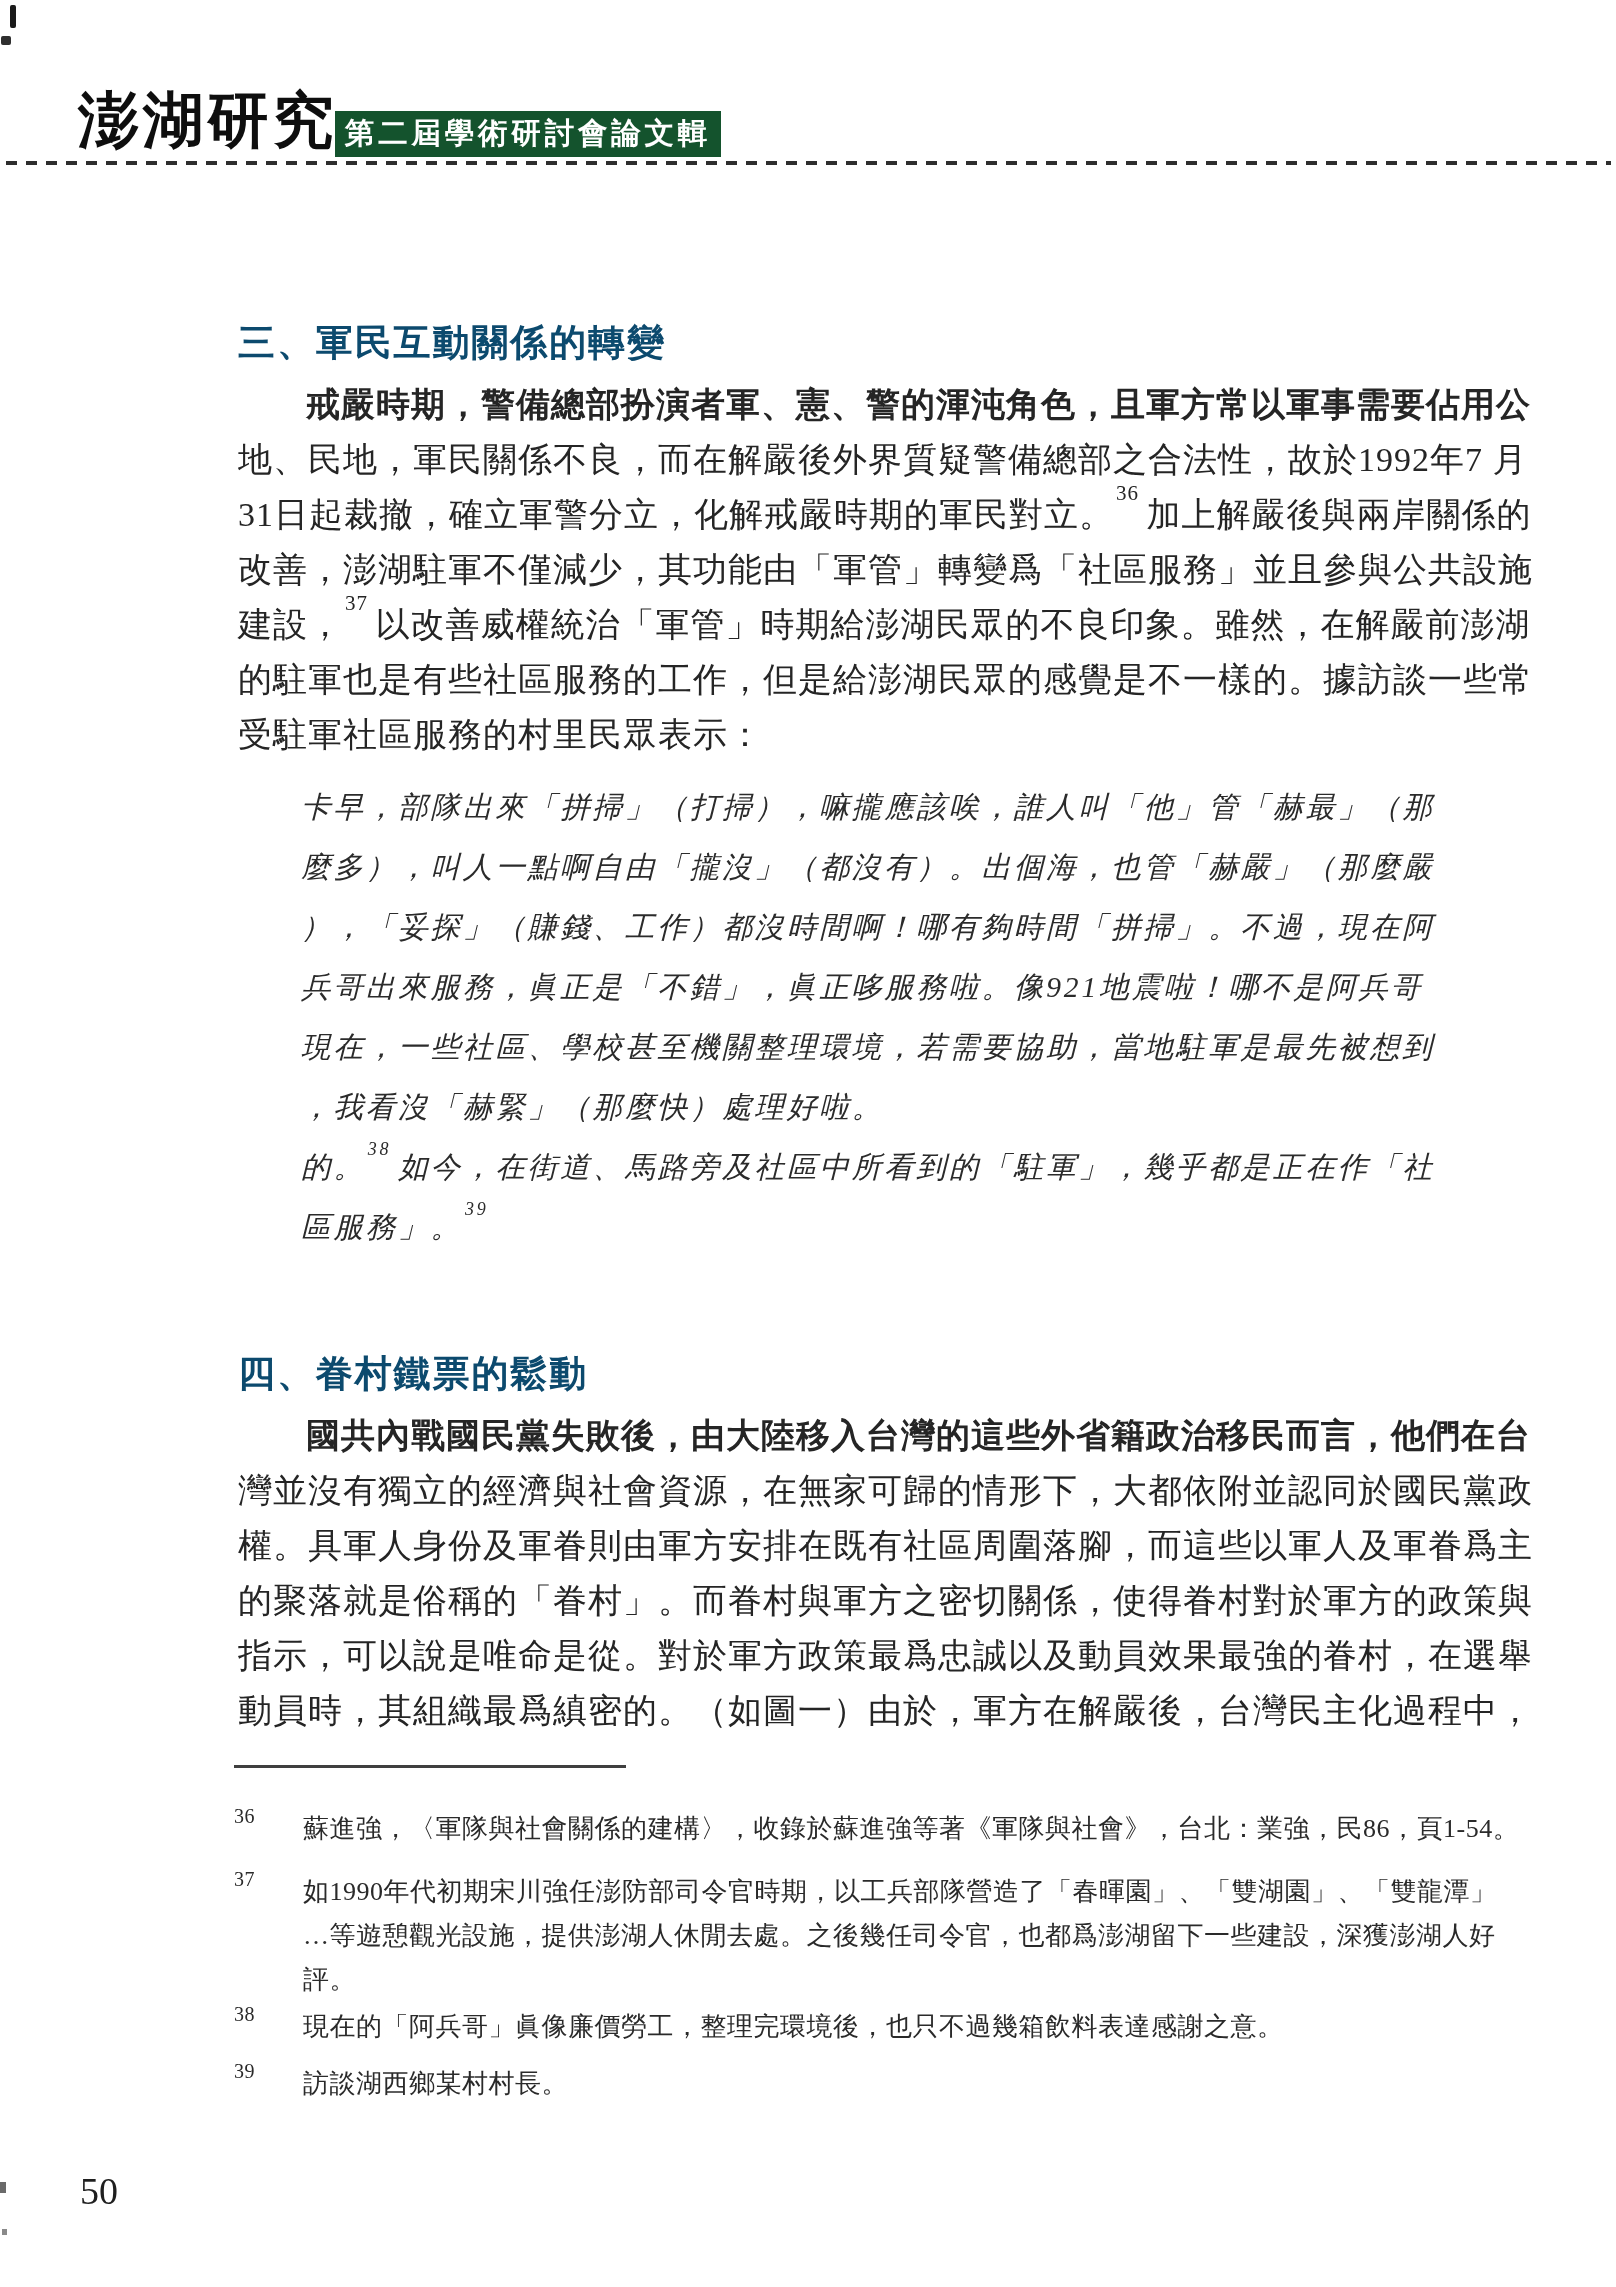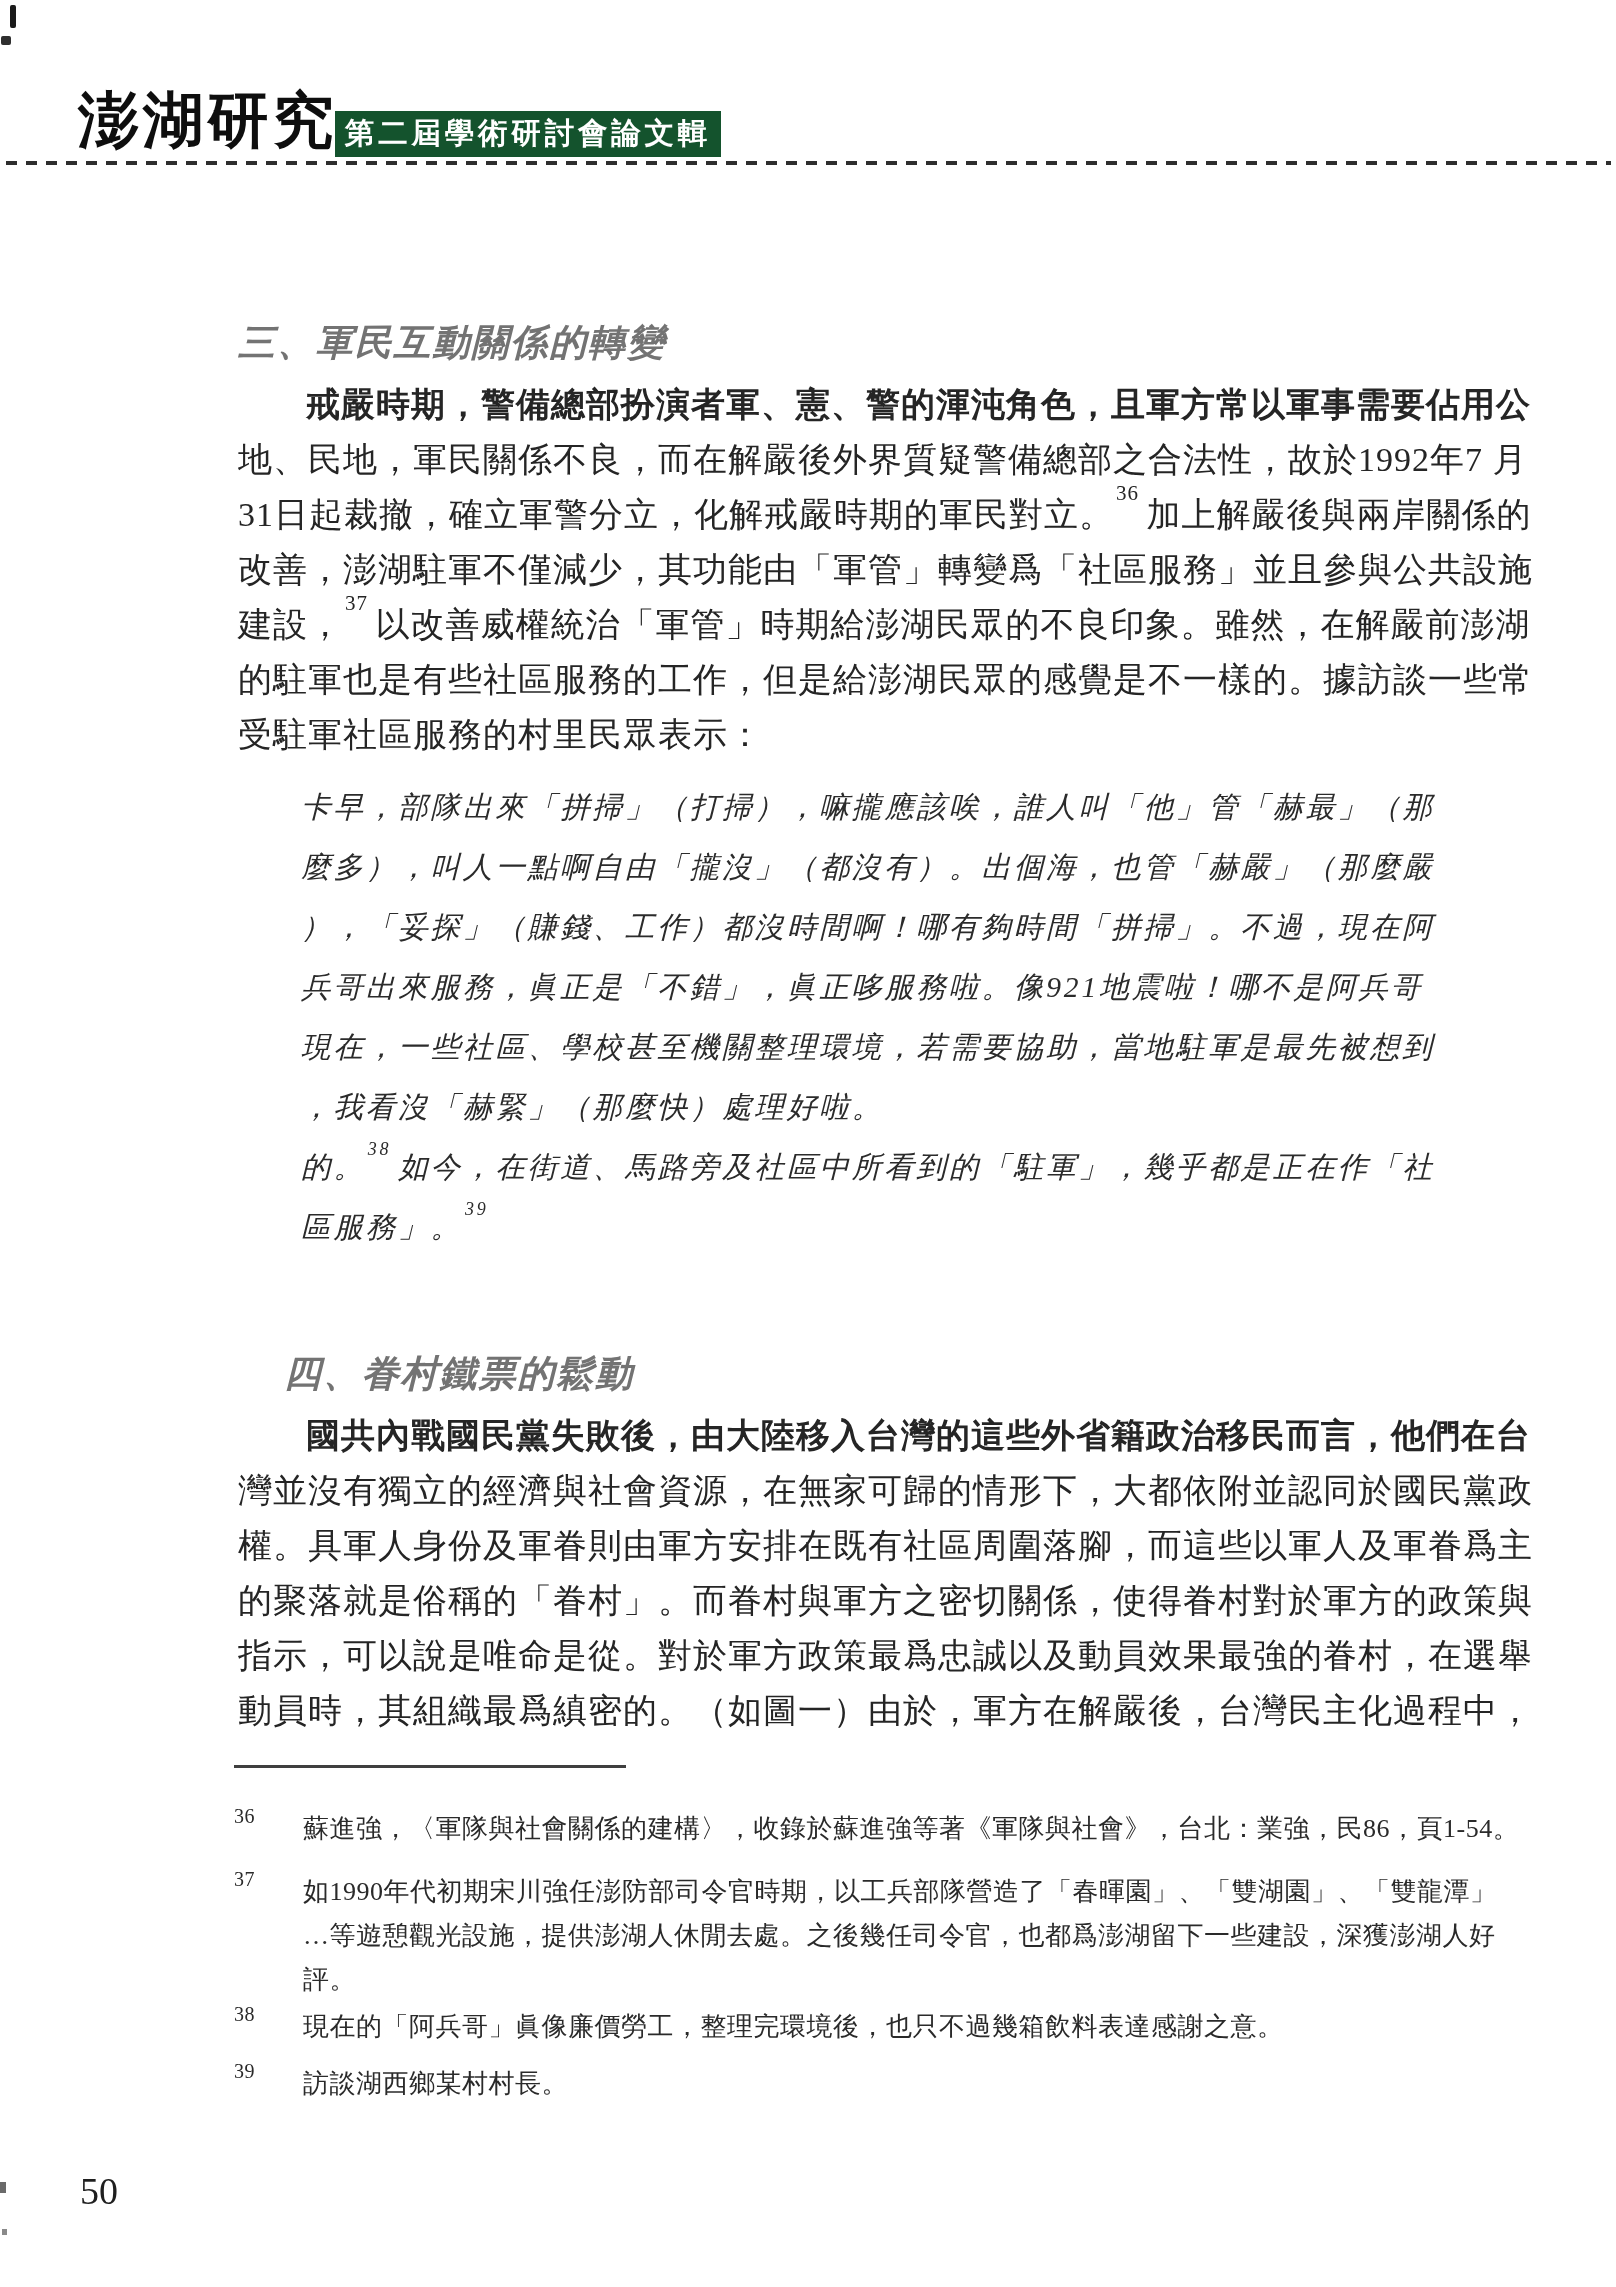--- a/index.html
+++ b/index.html
@@ -32,24 +32,24 @@
   }
   .header-rule {
     position:absolute; left:5.7px; top:161px; width:1605px; height:3.8px;
     background:repeating-linear-gradient(90deg,#2e2e2e 0 11.4px,transparent 11.4px 20px);
   }
 
   
   .sec-heading {
     position:absolute; left:238px;
     font-size:37px; line-height:46px; font-weight:bold;
-    color:#737373; letter-spacing:1.9px; white-space:nowrap;font-style:italic;
+    color:#0c4a6e; letter-spacing:1.9px; white-space:nowrap;
   }
   #sec3-heading { top:320px; }
-  #sec4-heading { top:1351px;margin-left:46px; }
+  #sec4-heading { top:1351px; }
 
   
   .para { position:absolute; left:238px; width:1274px; font-size:34px; color:#252525; letter-spacing:1px; }
   #para1 { top:377px; }
   #para2 { top:1408px; }
   .bodyline { height:55px; line-height:55px; white-space:nowrap; }
   .indent { padding-left:68px;font-weight:bold; }
 
   sup.ref {
     font-size:21px; line-height:0;

